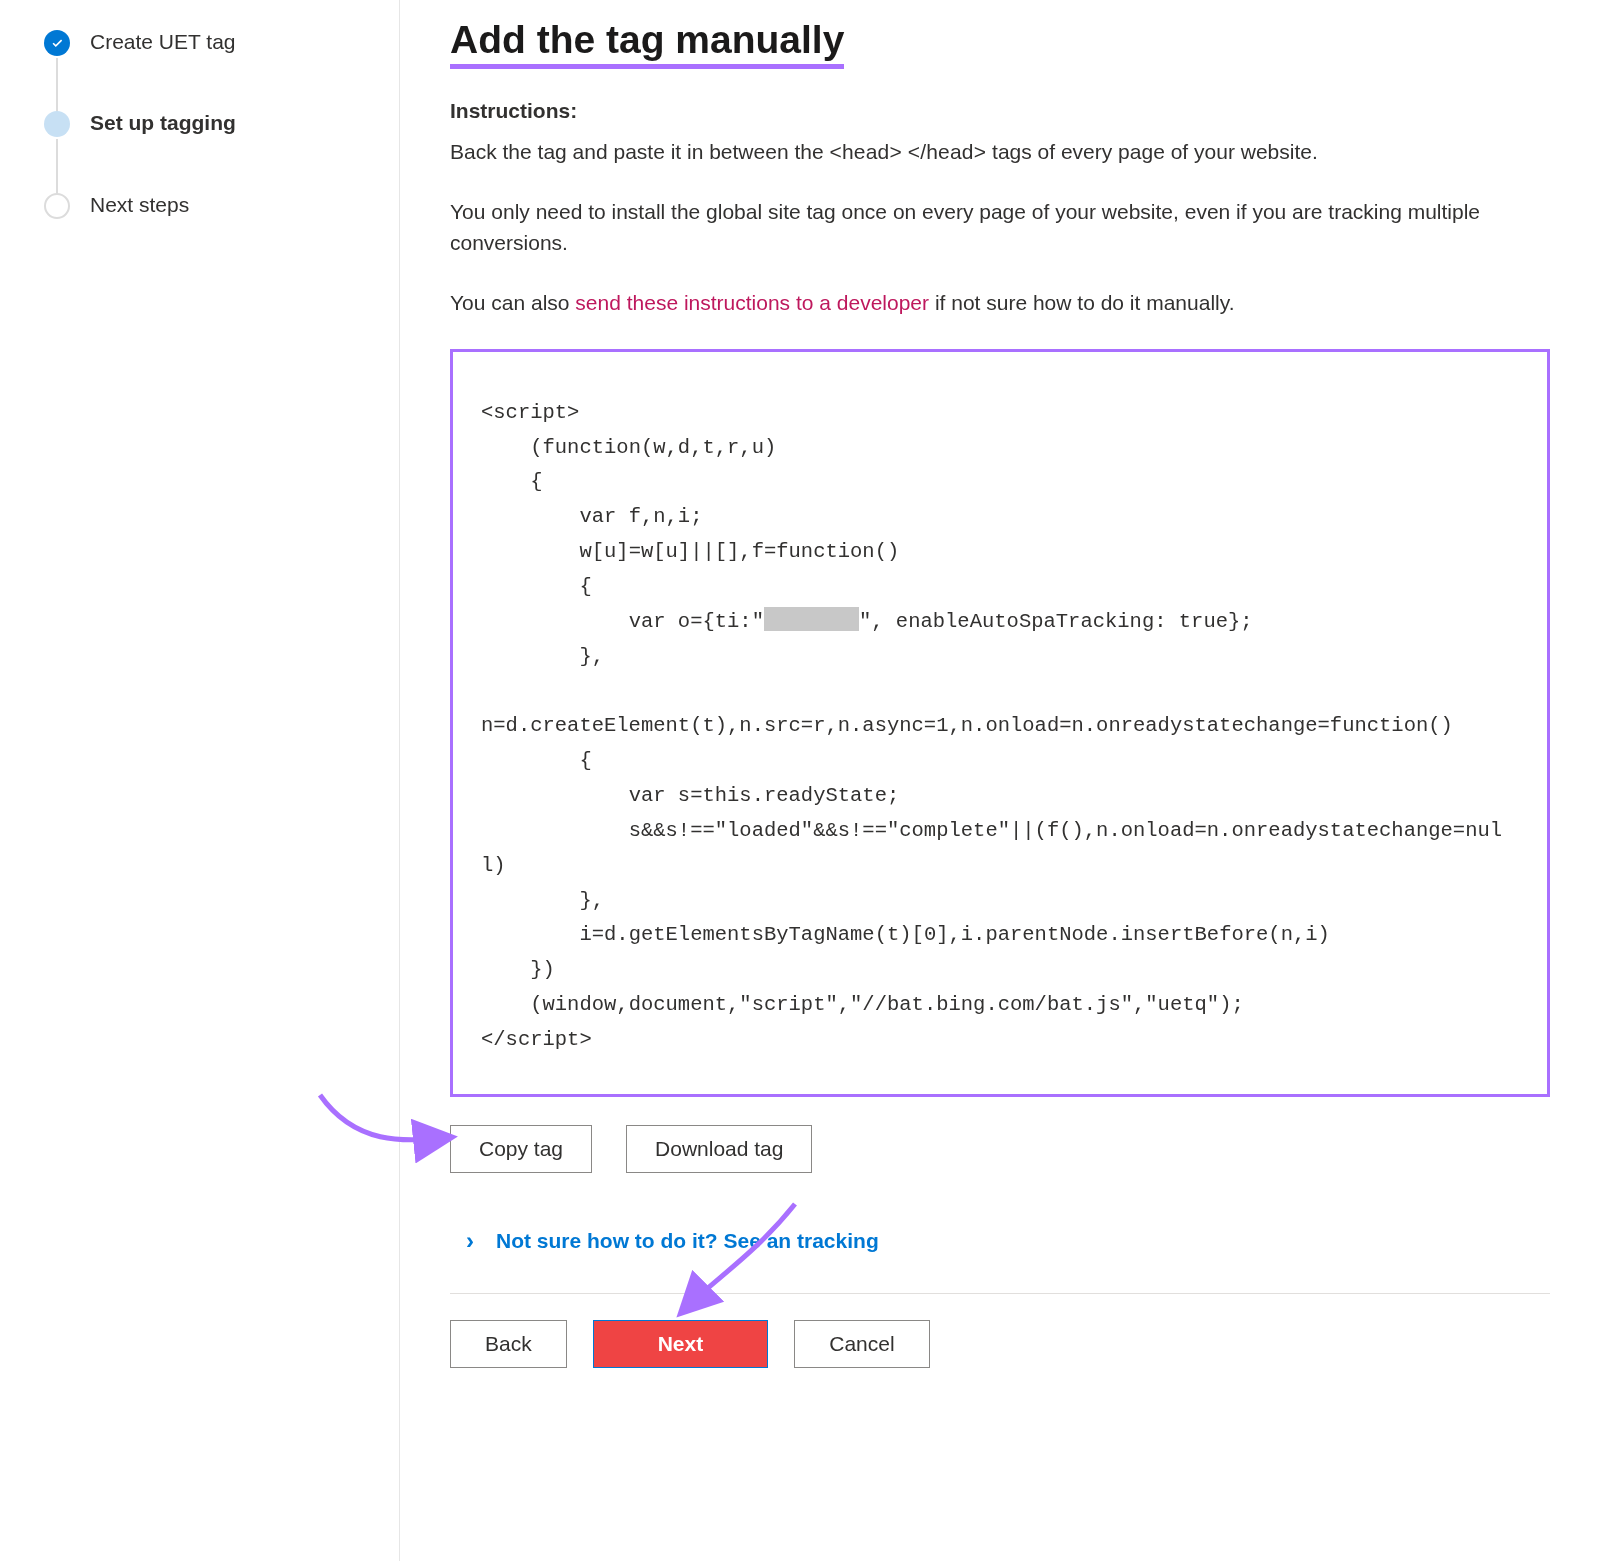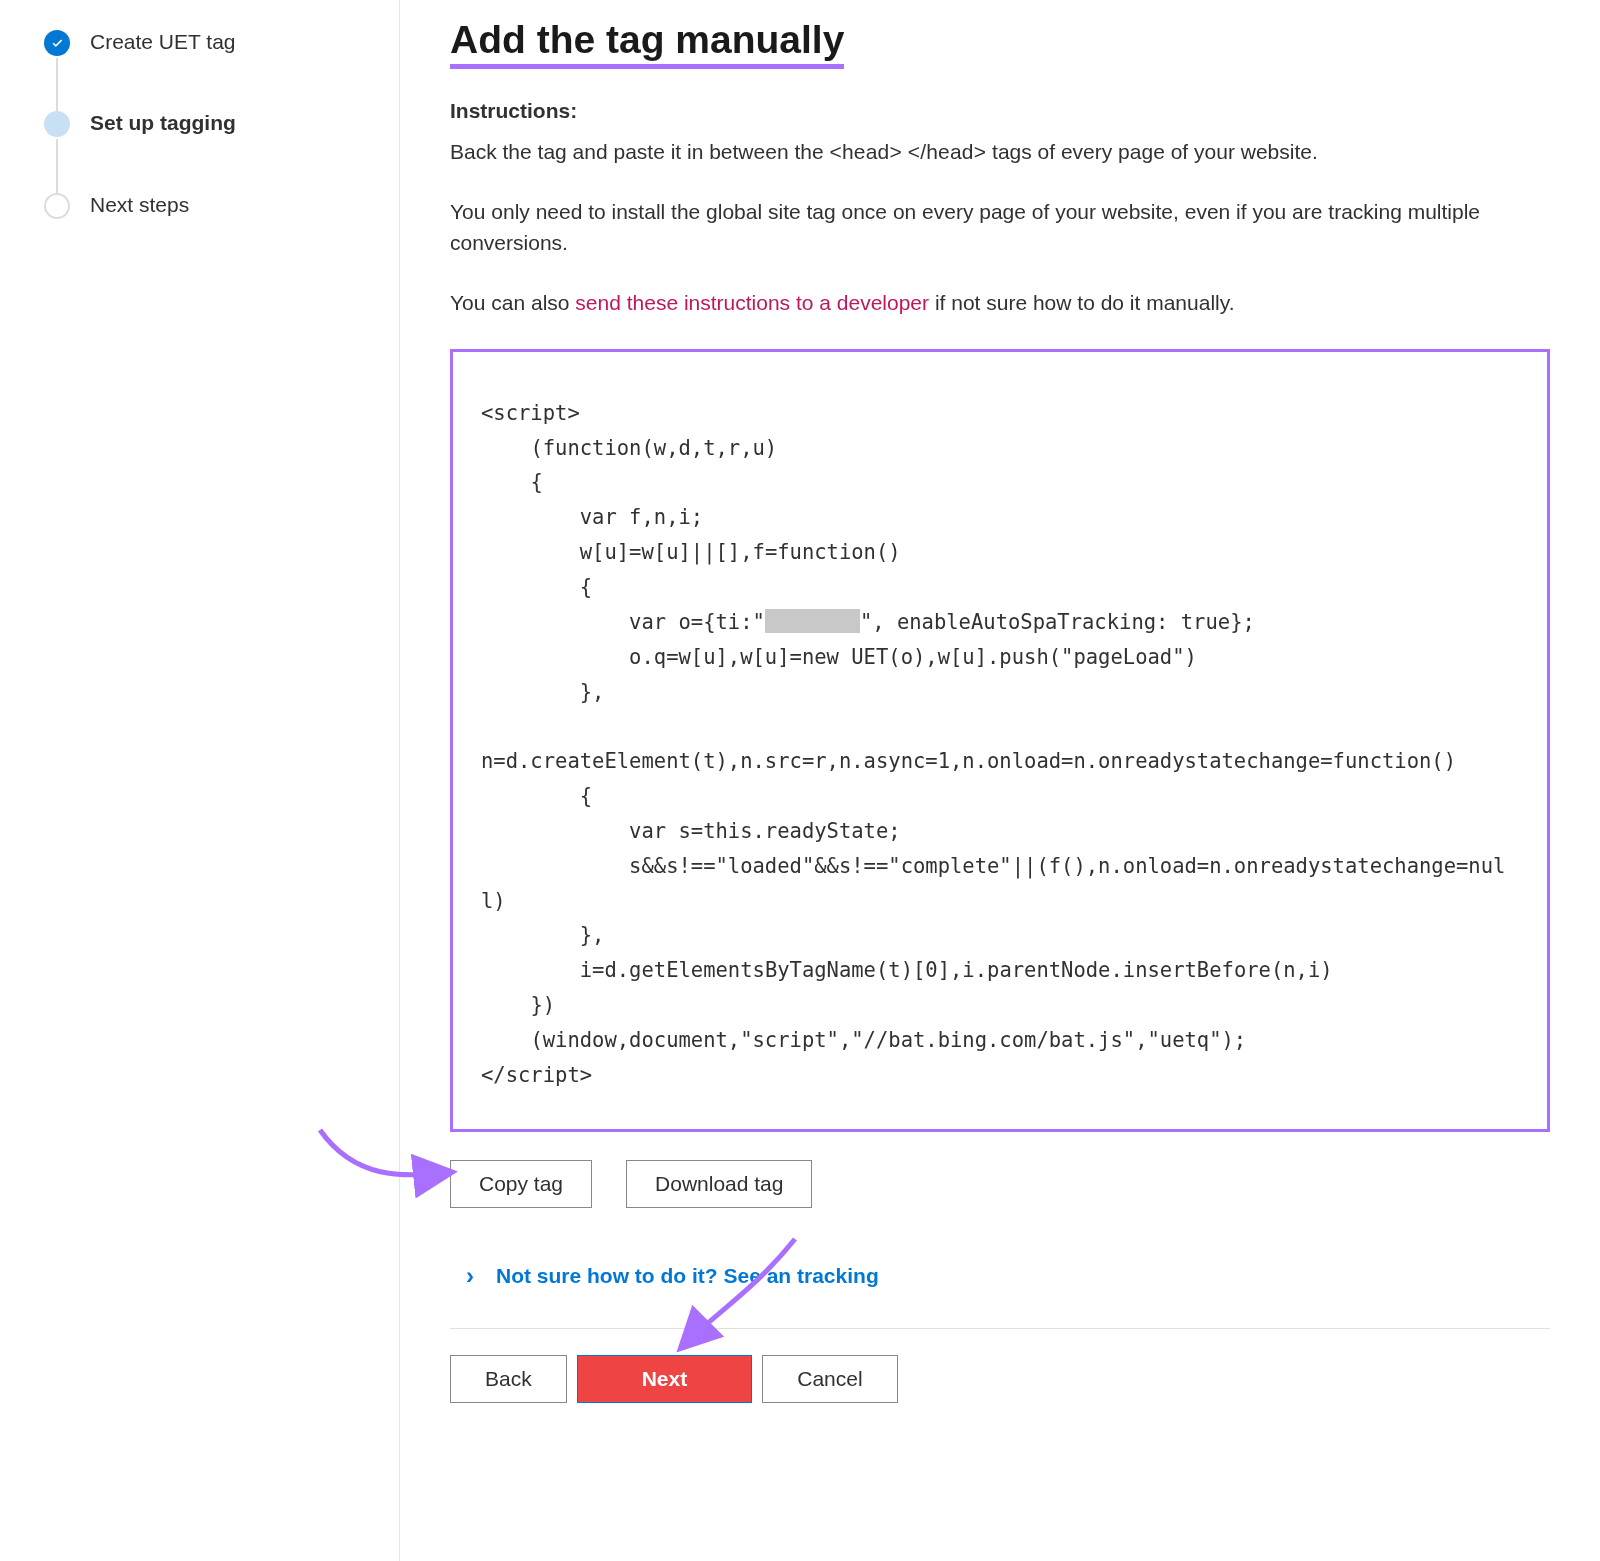--- a/index.html
+++ b/index.html
@@ -96,21 +96,21 @@
     border: 3px solid #a970ff;
     padding: 44px 28px 36px 28px;
     font-family: "Segoe UI", Menlo, Consolas, monospace;
     font-size: 20.5px;
     line-height: 1.7;
     color: #323130;
     white-space: normal;
     margin-bottom: 28px;
     position: relative;
   }
-  .code-box .cl { display:block; white-space: pre-wrap; word-break: break-all; }
+  .code-box .cl { display:block; white-space: pre-wrap; word-break: break-all; font-family: Liberation Mono, monospace; }
   .code-box .redact {
     display: inline-block;
     width: 95px; height: 24px;
     background: #c8c8c8;
     vertical-align: -4px;
   }
 
   
   .tag-btn-row {
     display: flex;
@@ -140,21 +140,21 @@
     padding-left: 16px;
     cursor: pointer;
   }
   .example-row .chev { font-size: 24px; line-height: 1; color:#0078d4; }
 
   
   .footer {
     border-top: 1px solid #e1dfdd;
     padding: 26px 0 40px 0;
     display: flex;
-    gap: 10px;
+    gap: 26px;
     position: relative;
   }
   .btn-primary {
     background: #ef4444;
     border: 1px solid #0078d4;
     color: #fff;
     font-size: 21px;
     font-weight: 600;
     padding: 11px 64px;
     cursor: pointer;
@@ -203,21 +203,20 @@
     </p>
 
     <div class="code-box" id="code-box">
         <span class="cl">&lt;script&gt;</span>
         <span class="cl">    (function(w,d,t,r,u)</span>
         <span class="cl">    {</span>
         <span class="cl">        var f,n,i;</span>
         <span class="cl">        w[u]=w[u]||[],f=function()</span>
         <span class="cl">        {</span>
         <span class="cl">            var o={ti:"<span class="redact"></span>", enableAutoSpaTracking: true};</span>
-        <span class="cl">            o.q=w[u],w[u]=new UET(o),w[u].push("pageLoad")</span>
         <span class="cl">        },</span>
         <span class="cl">&nbsp;</span>
         <span class="cl">n=d.createElement(t),n.src=r,n.async=1,n.onload=n.onreadystatechange=function()</span>
         <span class="cl">        {</span>
         <span class="cl">            var s=this.readyState;</span>
         <span class="cl">            s&amp;&amp;s!=="loaded"&amp;&amp;s!=="complete"||(f(),n.onload=n.onreadystatechange=null)</span>
         <span class="cl">        },</span>
         <span class="cl">        i=d.getElementsByTagName(t)[0],i.parentNode.insertBefore(n,i)</span>
         <span class="cl">    })</span>
         <span class="cl">    (window,document,"script","//bat.bing.com/bat.js","uetq");</span>

